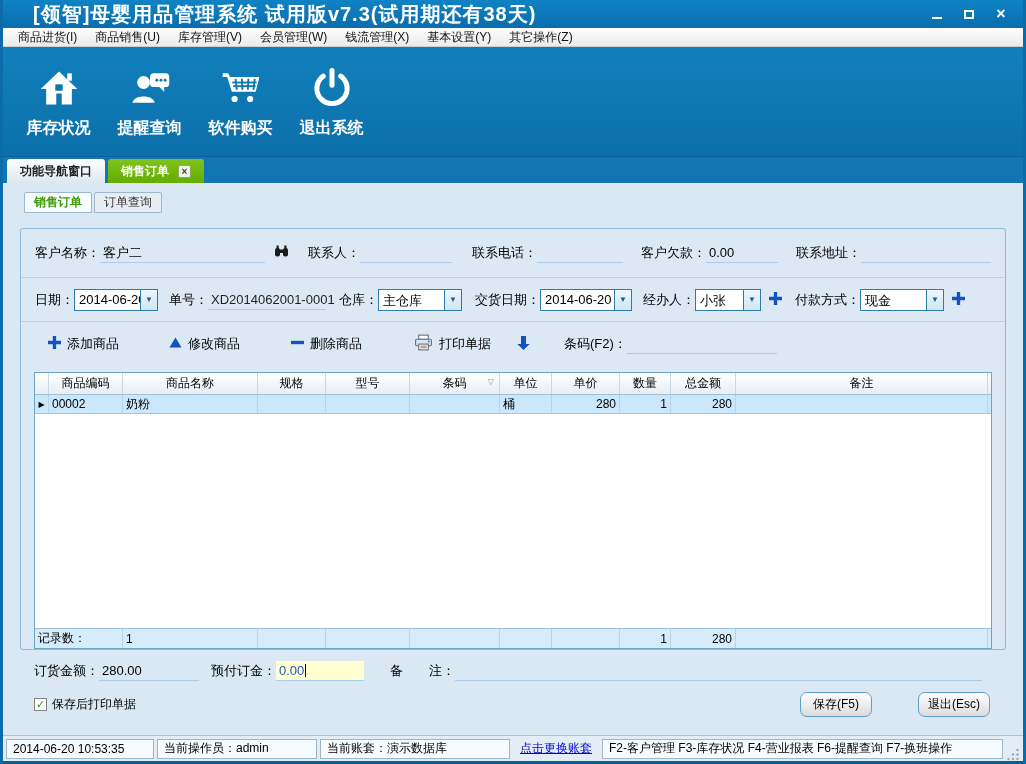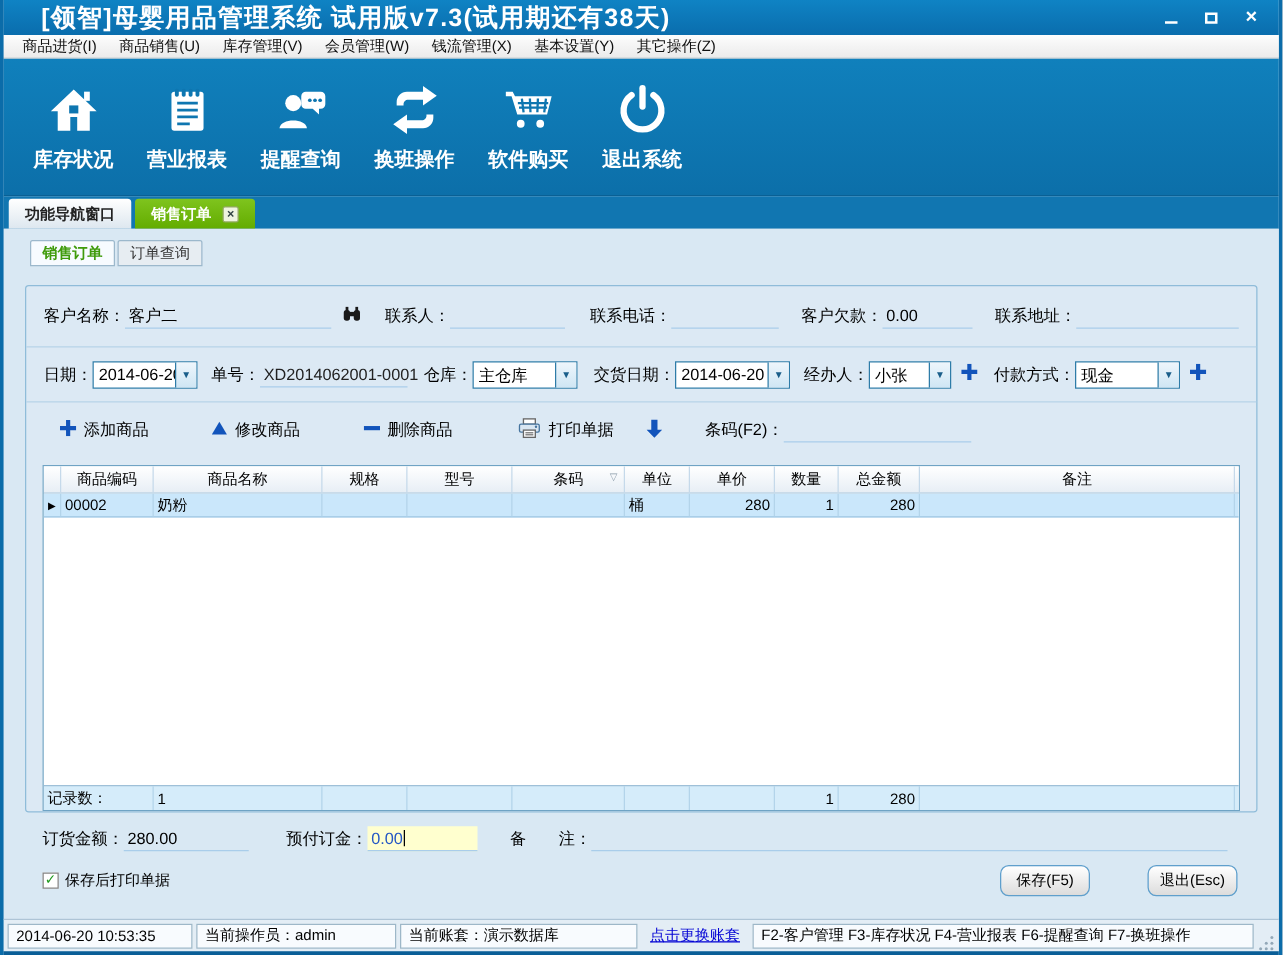--- a/index.html
+++ b/index.html
@@ -119,60 +119,31 @@
             <path d="M24 6 4 25h6v17h11V30h6v12h11V25h6z" fill="#fff"></path>
             <rect x="33" y="8" width="5" height="8" fill="#fff"></rect>
             <rect x="20" y="20" width="8" height="7" fill="#0e76b0"></rect>
           </svg>
         </span>
         <span class="tool-label">库存状况</span>
       </div>
       <div class="tool-item">
         <span class="tool-icon">
           <svg viewBox="0 0 48 48">
-            <rect x="10" y="8" width="28" height="34" rx="2.5" fill="#fff"></rect>
-            <g fill="#0e76b0">
-              <rect x="13" y="5.5" width="3.4" height="7" rx="1.6"></rect>
-              <rect x="19" y="5.5" width="3.4" height="7" rx="1.6"></rect>
-              <rect x="25" y="5.5" width="3.4" height="7" rx="1.6"></rect>
-              <rect x="31" y="5.5" width="3.4" height="7" rx="1.6"></rect>
-            </g>
-            <g stroke="#0e76b0" stroke-width="2.4">
-              <line x1="15" y1="18" x2="33" y2="18"></line>
-              <line x1="15" y1="24" x2="33" y2="24"></line>
-              <line x1="15" y1="30" x2="33" y2="30"></line>
-              <line x1="15" y1="36" x2="26" y2="36"></line>
-            </g>
-          </svg>
-        </span>
-        <span class="tool-label">营业报表</span>
-      </div>
-      <div class="tool-item">
-        <span class="tool-icon">
-          <svg viewBox="0 0 48 48">
             <circle cx="17" cy="18" r="7" fill="#fff"></circle>
             <path d="M5 40c1-9 23-9 24 0z" fill="#fff"></path>
             <path d="M28 8h13a4 4 0 0 1 4 4v7a4 4 0 0 1-4 4h-1.5v5L34 23h-6a4 4 0 0 1-4-4v-7a4 4 0 0 1 4-4z" fill="#fff"></path>
             <g fill="#0e76b0">
               <circle cx="31.5" cy="15.5" r="1.6"></circle>
               <circle cx="36" cy="15.5" r="1.6"></circle>
               <circle cx="40.5" cy="15.5" r="1.6"></circle>
             </g>
           </svg>
         </span>
         <span class="tool-label">提醒查询</span>
-      </div>
-      <div class="tool-item">
-        <span class="tool-icon">
-          <svg viewBox="0 0 48 48" fill="#fff">
-            <path d="M8 20v-3c0-5 4-9 9-9h14V3l12 8.5L31 20v-5H18c-2.2 0-4 1.8-4 4v1z"></path>
-            <path d="M40 28v3c0 5-4 9-9 9H17v5L5 36.5 17 28v5h13c2.2 0 4-1.8 4-4v-1z"></path>
-          </svg>
-        </span>
-        <span class="tool-label">换班操作</span>
       </div>
       <div class="tool-item">
         <span class="tool-icon">
           <svg viewBox="0 0 48 48">
             <path d="M4 8h6l2 4h32l-4 16H14L9 12H4z" fill="#fff"></path>
             <circle cx="17" cy="36" r="3.4" fill="#fff"></circle>
             <circle cx="34" cy="36" r="3.4" fill="#fff"></circle>
             <g stroke="#0e76b0" stroke-width="2">
               <line x1="18" y1="14" x2="19.5" y2="26"></line>
               <line x1="25" y1="14" x2="25.5" y2="26"></line>
@@ -375,21 +346,21 @@
           </div>
       </div>
 
     </div>
 
     <div class="sumrow">
       <span class="flabel">订货金额：</span>
       <span class="uinput w100">
           <span>280.00</span>
         </span>
-      <span class="flabel" style="margin-left:30px">预付订金：</span>
+      <span class="flabel" style="margin-left:12px">预付订金：</span>
       <span class="focus-input">
           <span>0.00</span>
           <span class="caret"></span>
         </span>
       <span class="flabel" style="margin-left:26px">备　　注：</span>
       <span class="uinput wflex" style="margin-right:10px">
           <span></span>
         </span>
     </div>
 

